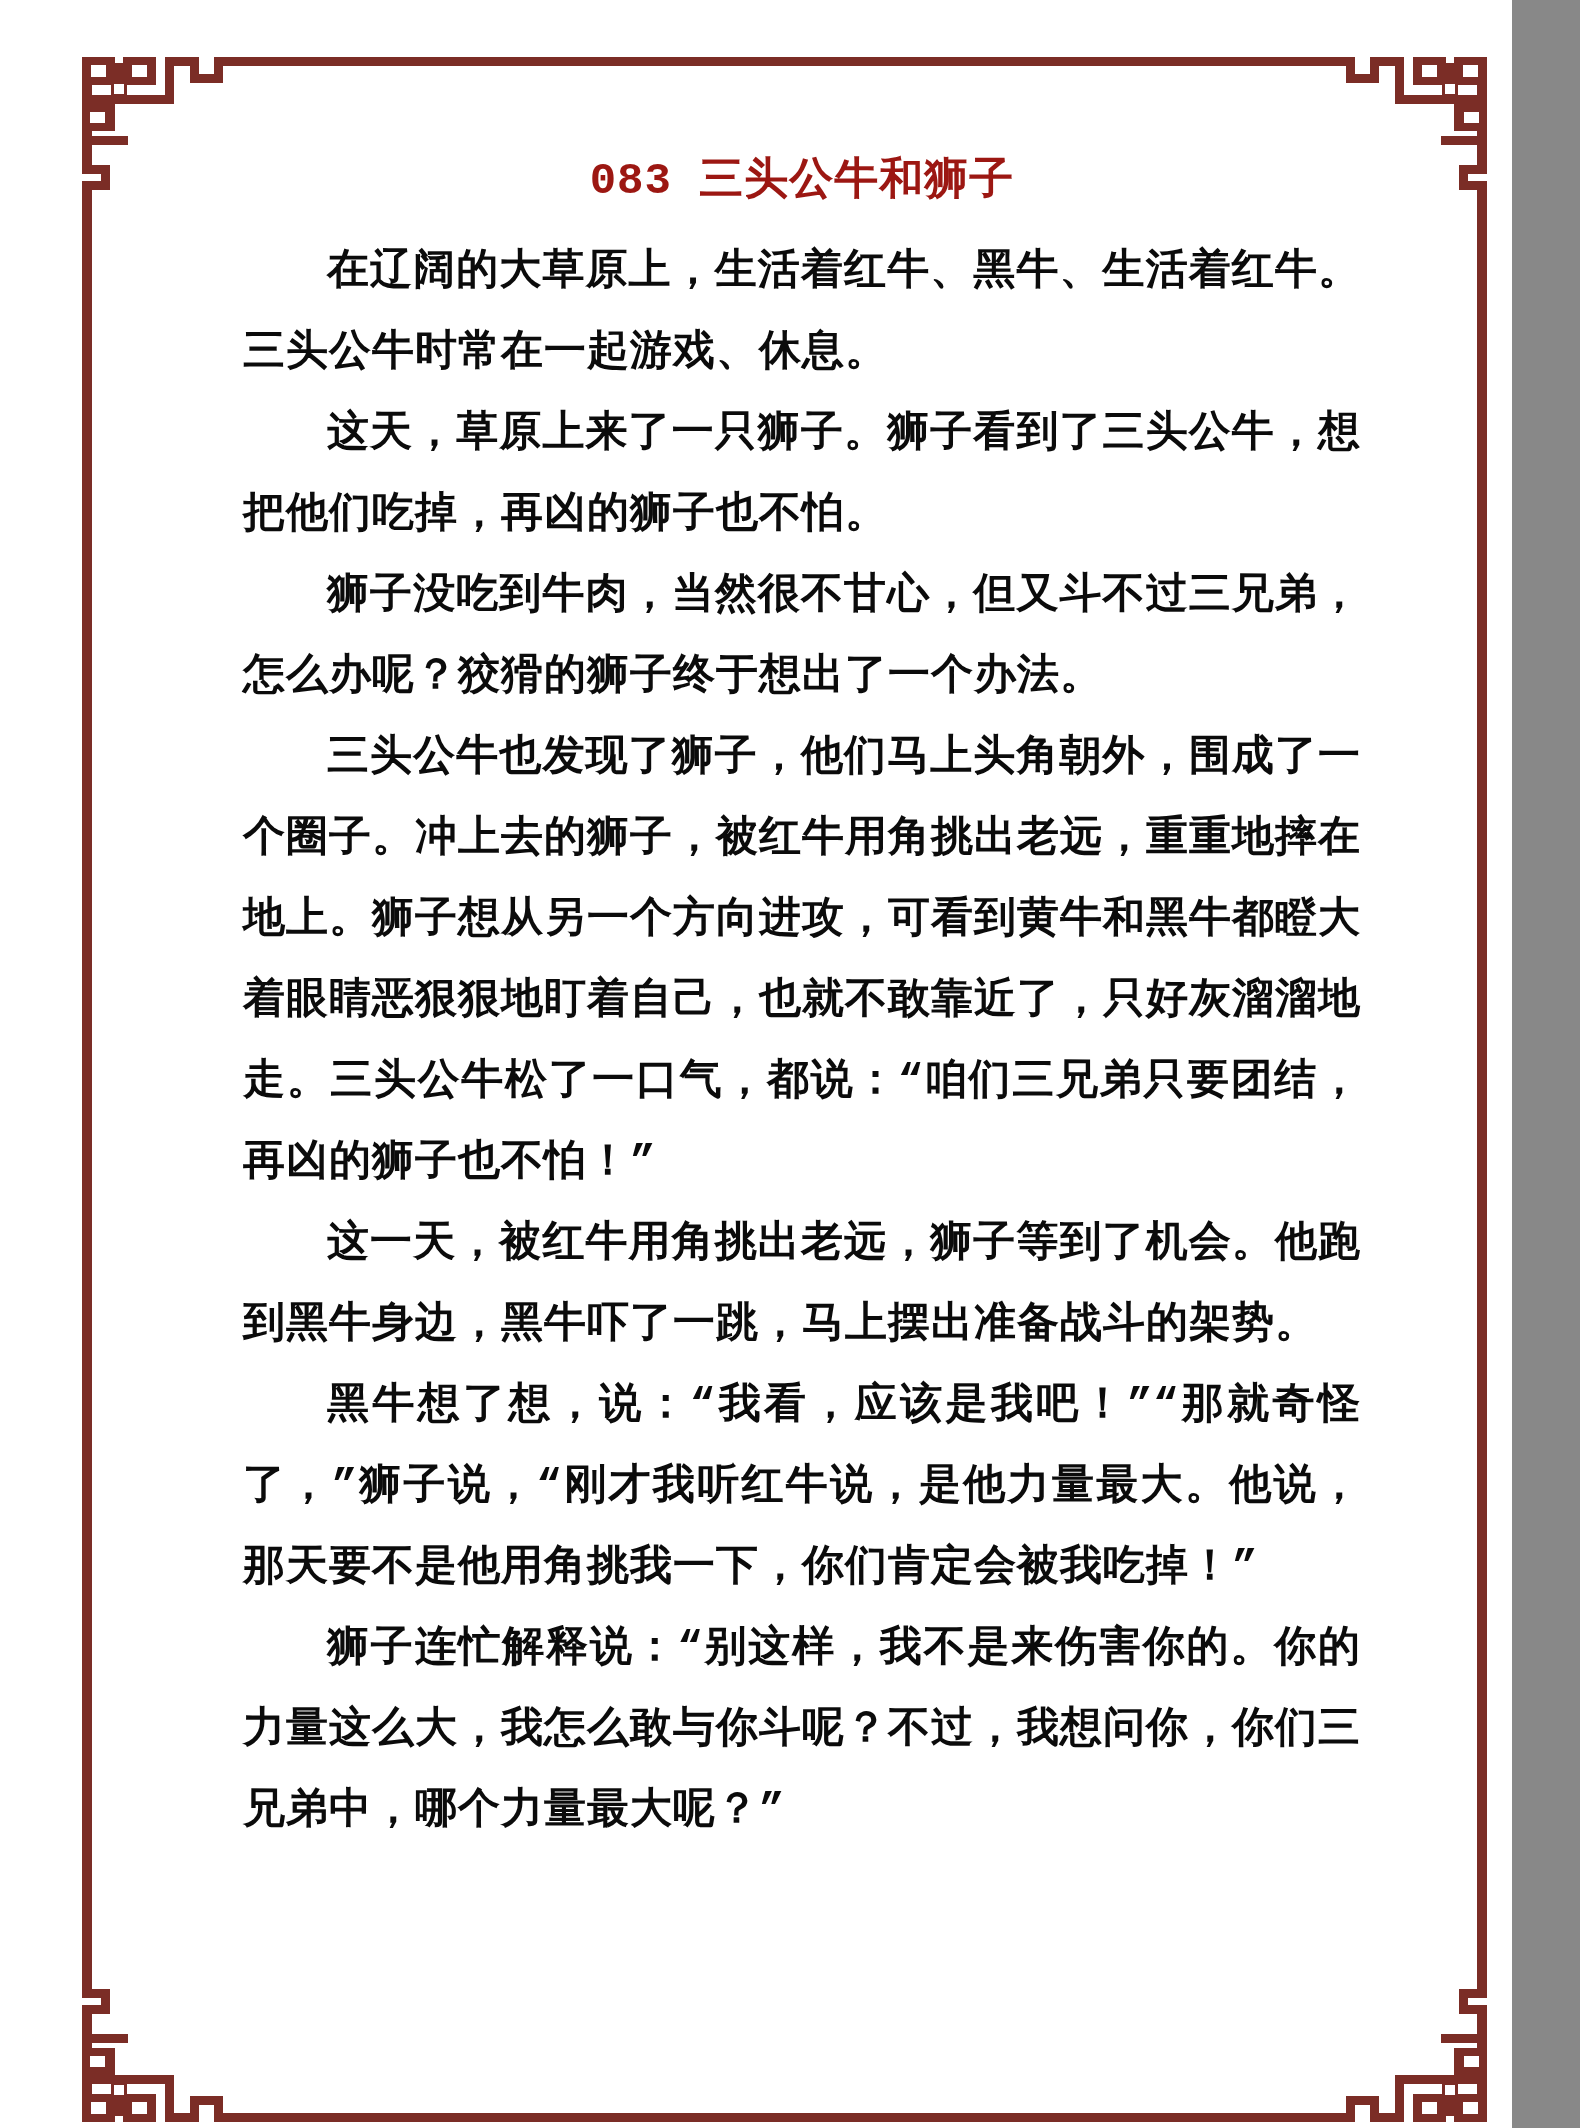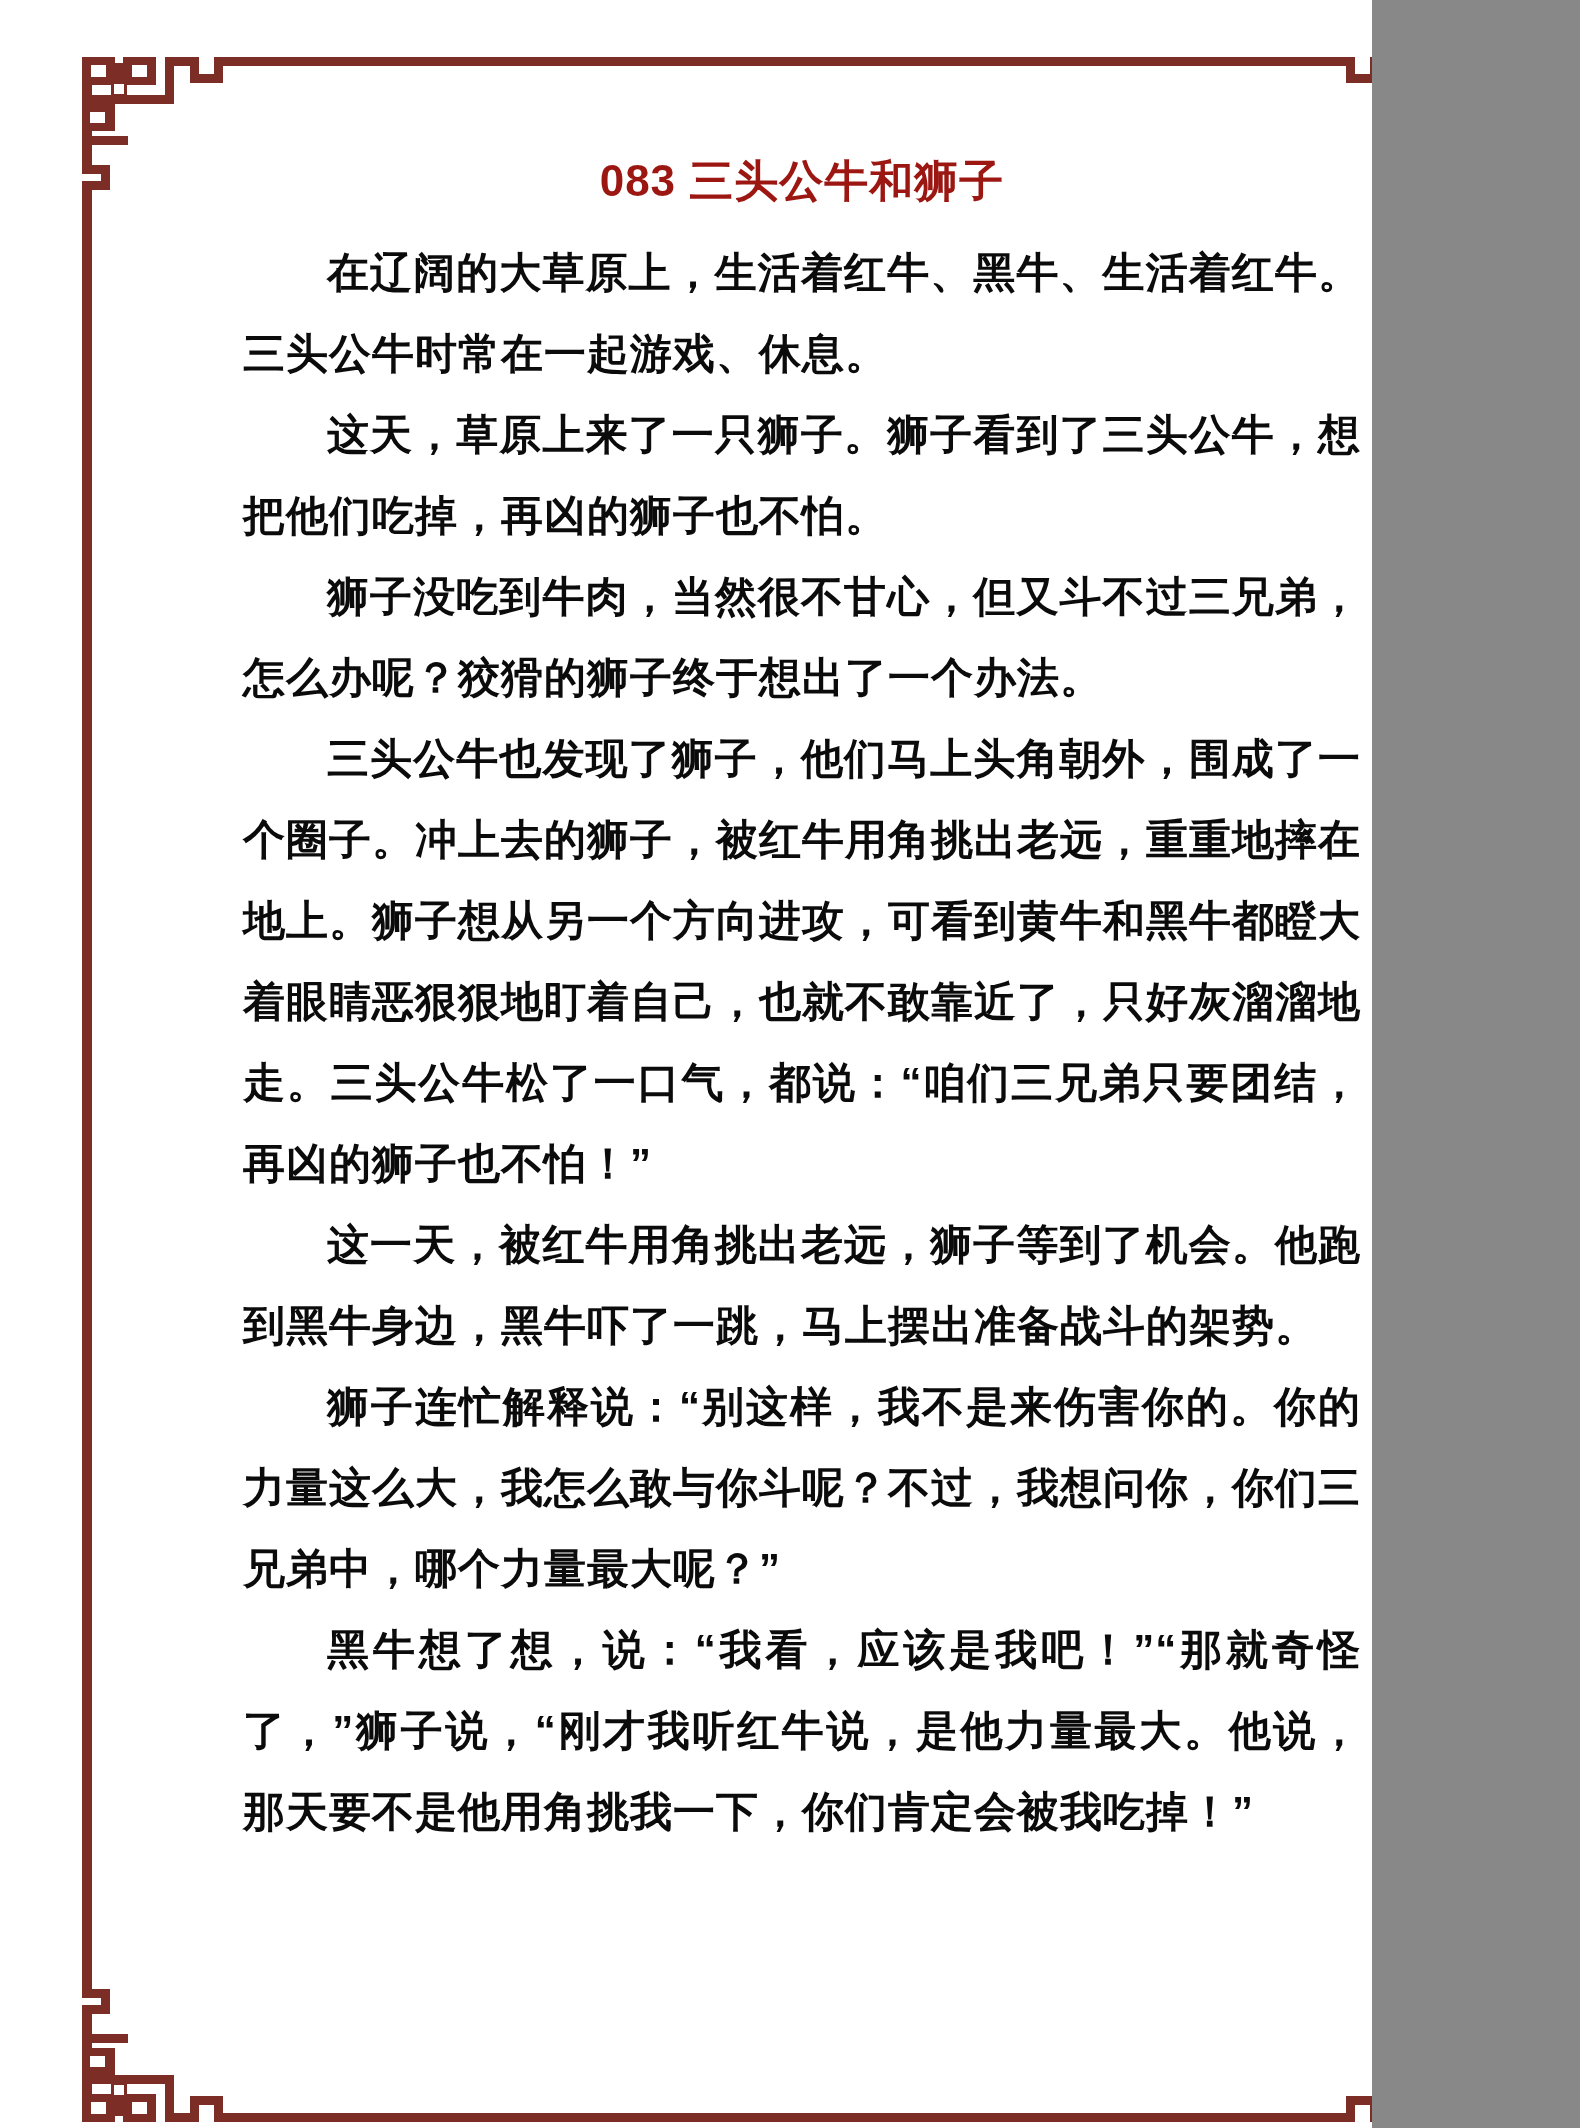--- a/index.html
+++ b/index.html
@@ -3,24 +3,24 @@
 <meta charset="utf-8">
 <style>
   :root{
     --border-color:#7b2d26;
     --title-color:#9c1712;
     --page-bg:#ffffff;
   }
   html,body{margin:0;padding:0;background:#888;}
   .page{
     position:relative;
-    width:1372px;height:2128px;
+    width:1512px;height:2128px;
     background:var(--page-bg);
     overflow:hidden;
-    font-family:Liberation Sans, sans-serif;
+    font-family:Liberation Mono, monospace;
   }
   
   .frame-line{position:absolute;background:var(--border-color);}
   .frame-top{left:236px;top:57px;width:1110px;height:9px;}
   .frame-bottom{left:236px;top:2113px;width:1110px;height:9px;}
   .frame-left{left:82px;top:210px;width:10px;height:1760px;}
   .frame-right{left:1477px;top:210px;width:10px;height:1760px;}
   
   .corner{
     position:absolute;width:160px;height:160px;
@@ -114,18 +114,18 @@
   </div>
 
   <div class="content">
     <h1 class="story-title">083 三头公牛和狮子</h1>
     <div class="story-body">
         <p>在辽阔的大草原上，生活着红牛、黑牛、生活着红牛。三头公牛时常在一起游戏、休息。</p>
         <p>这天，草原上来了一只狮子。狮子看到了三头公牛，想把他们吃掉，再凶的狮子也不怕。</p>
         <p>狮子没吃到牛肉，当然很不甘心，但又斗不过三兄弟，怎么办呢？狡猾的狮子终于想出了一个办法。</p>
         <p>三头公牛也发现了狮子，他们马上头角朝外，围成了一个圈子。冲上去的狮子，被红牛用角挑出老远，重重地摔在地上。狮子想从另一个方向进攻，可看到黄牛和黑牛都瞪大着眼睛恶狠狠地盯着自己，也就不敢靠近了，只好灰溜溜地走。三头公牛松了一口气，都说：“咱们三兄弟只要团结，再凶的狮子也不怕！”</p>
         <p>这一天，被红牛用角挑出老远，狮子等到了机会。他跑到黑牛身边，黑牛吓了一跳，马上摆出准备战斗的架势。</p>
+        <p>黑牛想了想，说：“我看，应该是我吧！”“那就奇怪了，”狮子说，“刚才我听红牛说，是他力量最大。他说，那天要不是他用角挑我一下，你们肯定会被我吃掉！”</p>
         <p>狮子连忙解释说：“别这样，我不是来伤害你的。你的力量这么大，我怎么敢与你斗呢？不过，我想问你，你们三兄弟中，哪个力量最大呢？”</p>
-        <p>黑牛想了想，说：“我看，应该是我吧！”“那就奇怪了，”狮子说，“刚才我听红牛说，是他力量最大。他说，那天要不是他用角挑我一下，你们肯定会被我吃掉！”</p>
       </div>
   </div>
 
 </div>
 
 </body></html>

